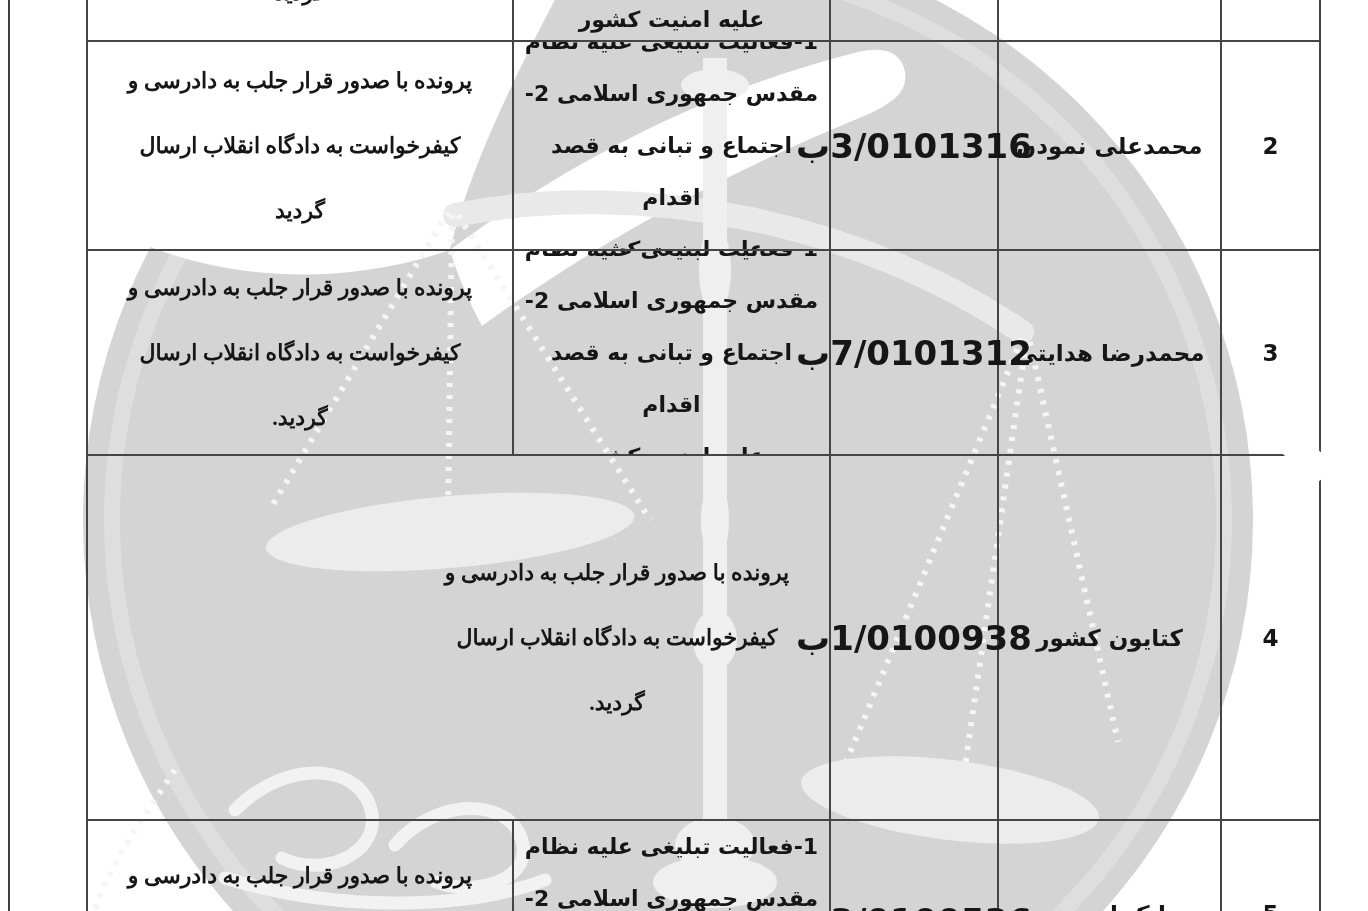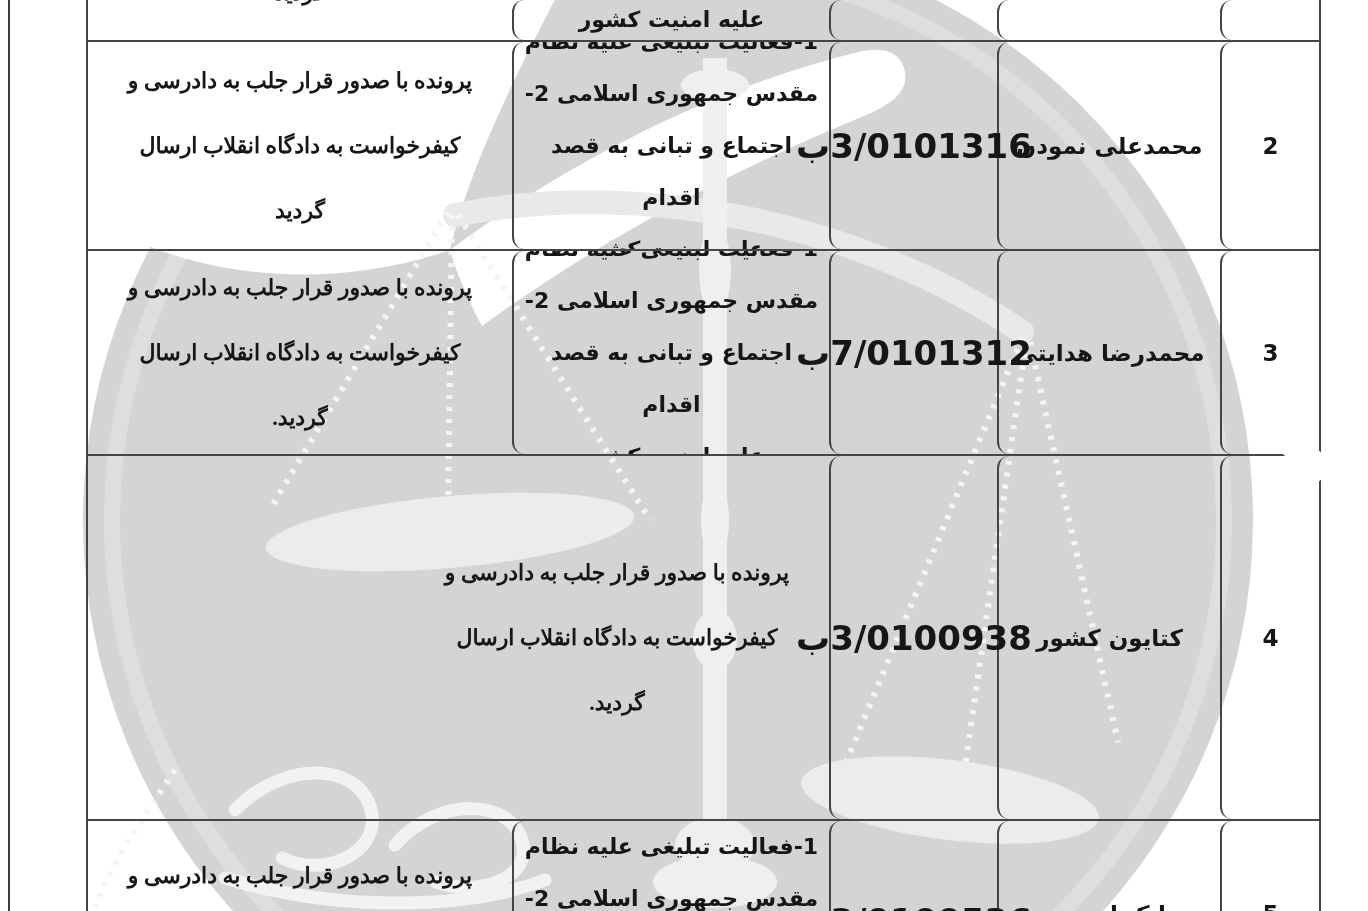--- a/index.html
+++ b/index.html
@@ -10,21 +10,21 @@
   .watermark{position:absolute;left:0;top:0;width:1368px;height:911px;}
   .edge-line{position:absolute;left:8px;top:0;width:2px;height:911px;background:#3f3f3f;}
   .case-table{
     position:absolute;left:86px;top:0;width:1231px;direction:rtl;
     border-left:2px solid #454545;border-right:2px solid #454545;
   }
   .trow{display:flex;overflow:hidden;border-bottom:2px solid #454545;}
   .trow.r5{border-bottom:none;}
   .cell{
     box-sizing:border-box;display:flex;align-items:center;justify-content:center;
-    text-align:center;white-space:pre-line;border-left:2px solid #454545;padding:0 6px;border-radius:12px;
+    text-align:center;white-space:pre-line;border-left:2px solid #454545;padding:0 6px;
   }
   .c-num{width:99px;font-size:23px;}
   .c-name{width:223px;font-size:23px;}
   .c-case{width:168px;font-size:34px;}
   .c-charge{width:317px;font-size:22px;line-height:52px;}
   .c-status{width:424px;font-size:22px;line-height:65px;border-left:none;font-family:Liberation Serif, serif;}
   .r1{height:40px;}
   .r2{height:207px;}
   .r3{height:203px;}
   .r4{height:363px;}
@@ -120,21 +120,21 @@
 اجتماع و تبانی به قصد اقدام
 علیه امنیت کشور</span></div>
       <div class="cell c-status"><span>پرونده با صدور قرار جلب به دادرسی و
 کیفرخواست به دادگاه انقلاب ارسال
 گردید.</span></div>
     </div>
 
     <div class="trow r4">
       <div class="cell c-num"><span>4</span></div>
       <div class="cell c-name"><span>کتایون کشور</span></div>
-      <div class="cell c-case"><span>3/0100938ب</span></div>
+      <div class="cell c-case"><span>1/0100938ب</span></div>
       <div class="cell c-status"><span>پرونده با صدور قرار جلب به دادرسی و
 کیفرخواست به دادگاه انقلاب ارسال
 گردید.</span></div>
     </div>
 
     <div class="trow r5">
       <div class="cell c-num"><span>5</span></div>
       <div class="cell c-name"><span>بابک احمدی</span></div>
       <div class="cell c-case"><span>3/0100536ب</span></div>
       <div class="cell c-charge"><span>1-فعالیت تبلیغی علیه نظام

